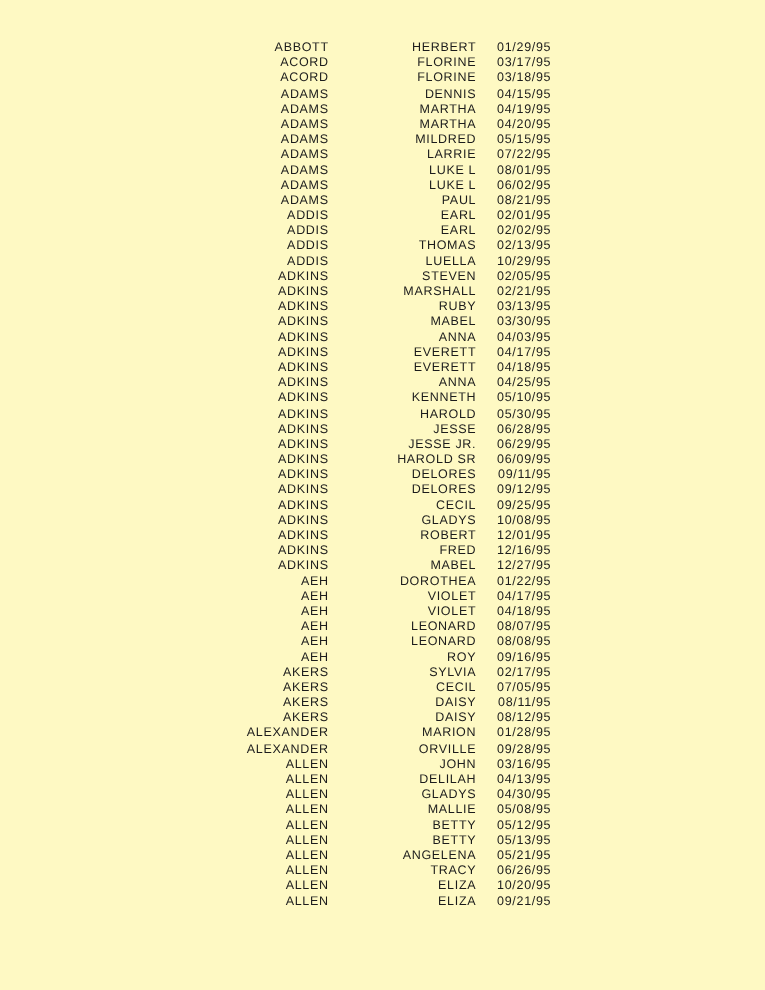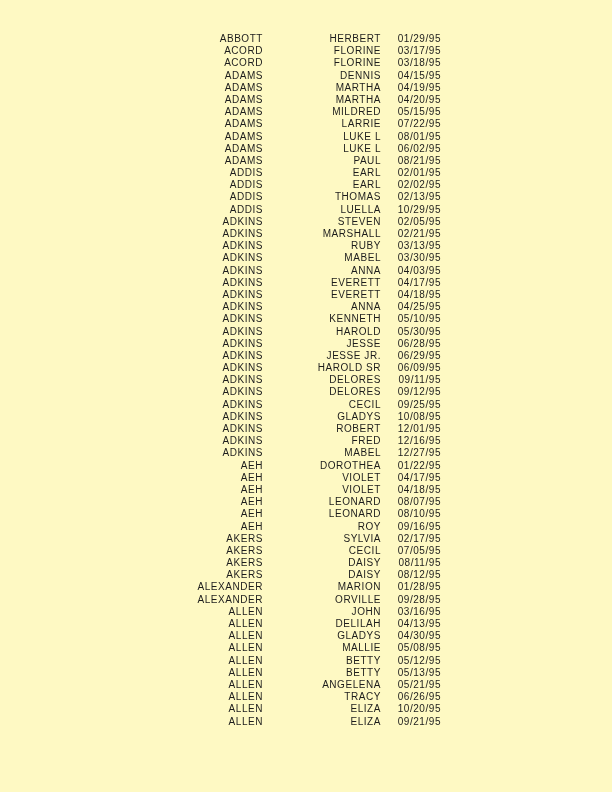--- a/index.html
+++ b/index.html
@@ -269,21 +269,21 @@
 
   <div class="row">
     <span class="col-last">AEH</span>
     <span class="col-first">LEONARD</span>
     <span class="col-date">08/07/95</span>
   </div>
 
   <div class="row">
     <span class="col-last">AEH</span>
     <span class="col-first">LEONARD</span>
-    <span class="col-date">08/10/95</span>
+    <span class="col-date">08/08/95</span>
   </div>
 
   <div class="row">
     <span class="col-last">AEH</span>
     <span class="col-first">ROY</span>
     <span class="col-date">09/16/95</span>
   </div>
 
   <div class="row">
     <span class="col-last">AKERS</span>

